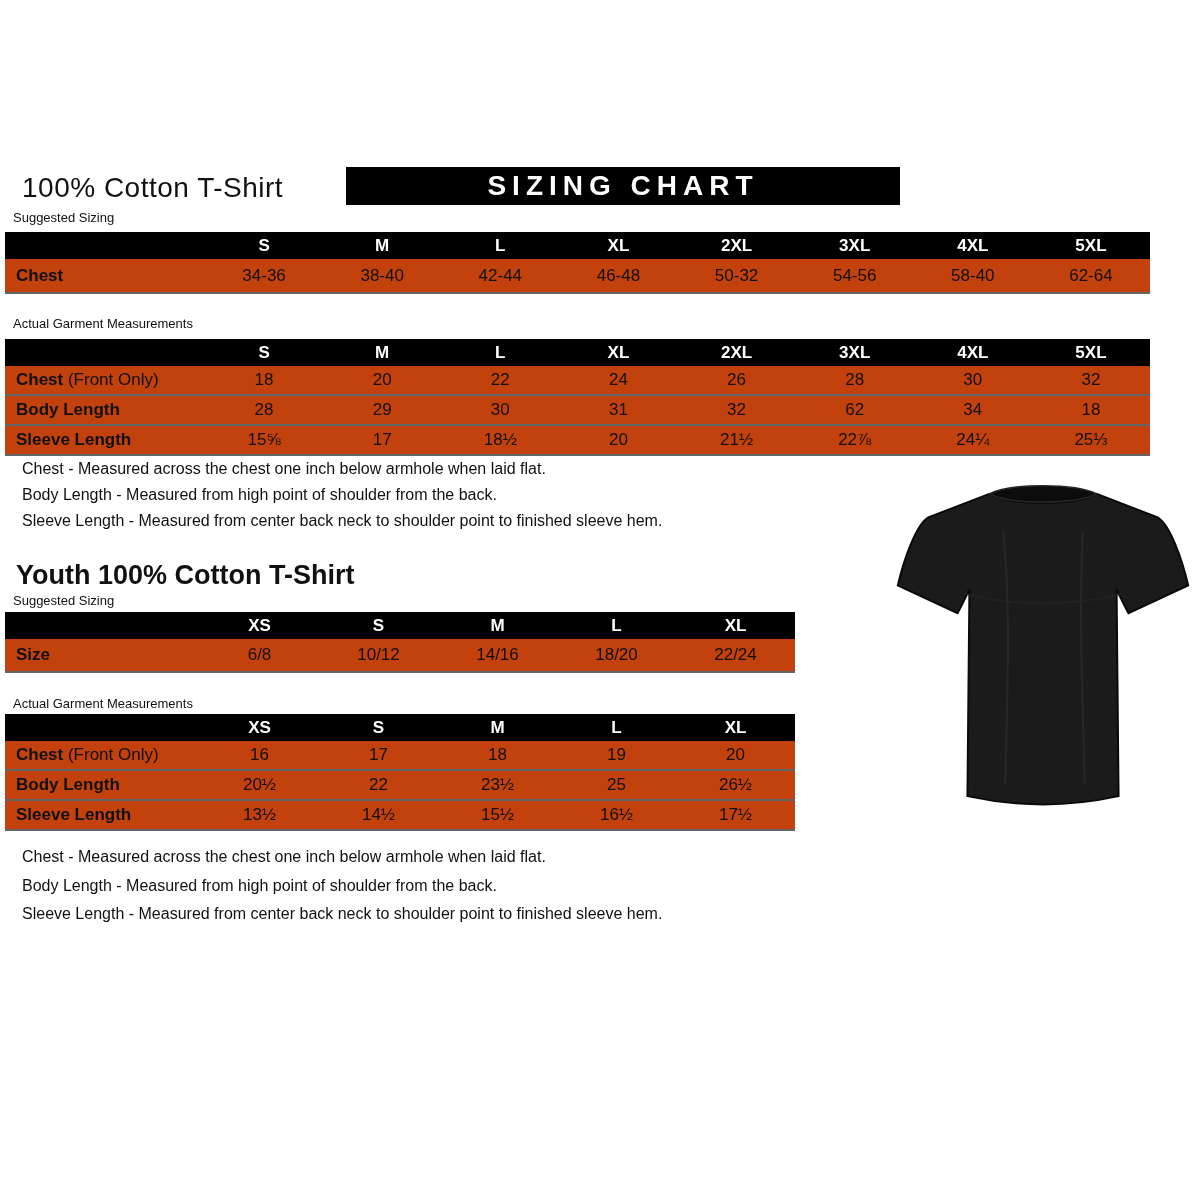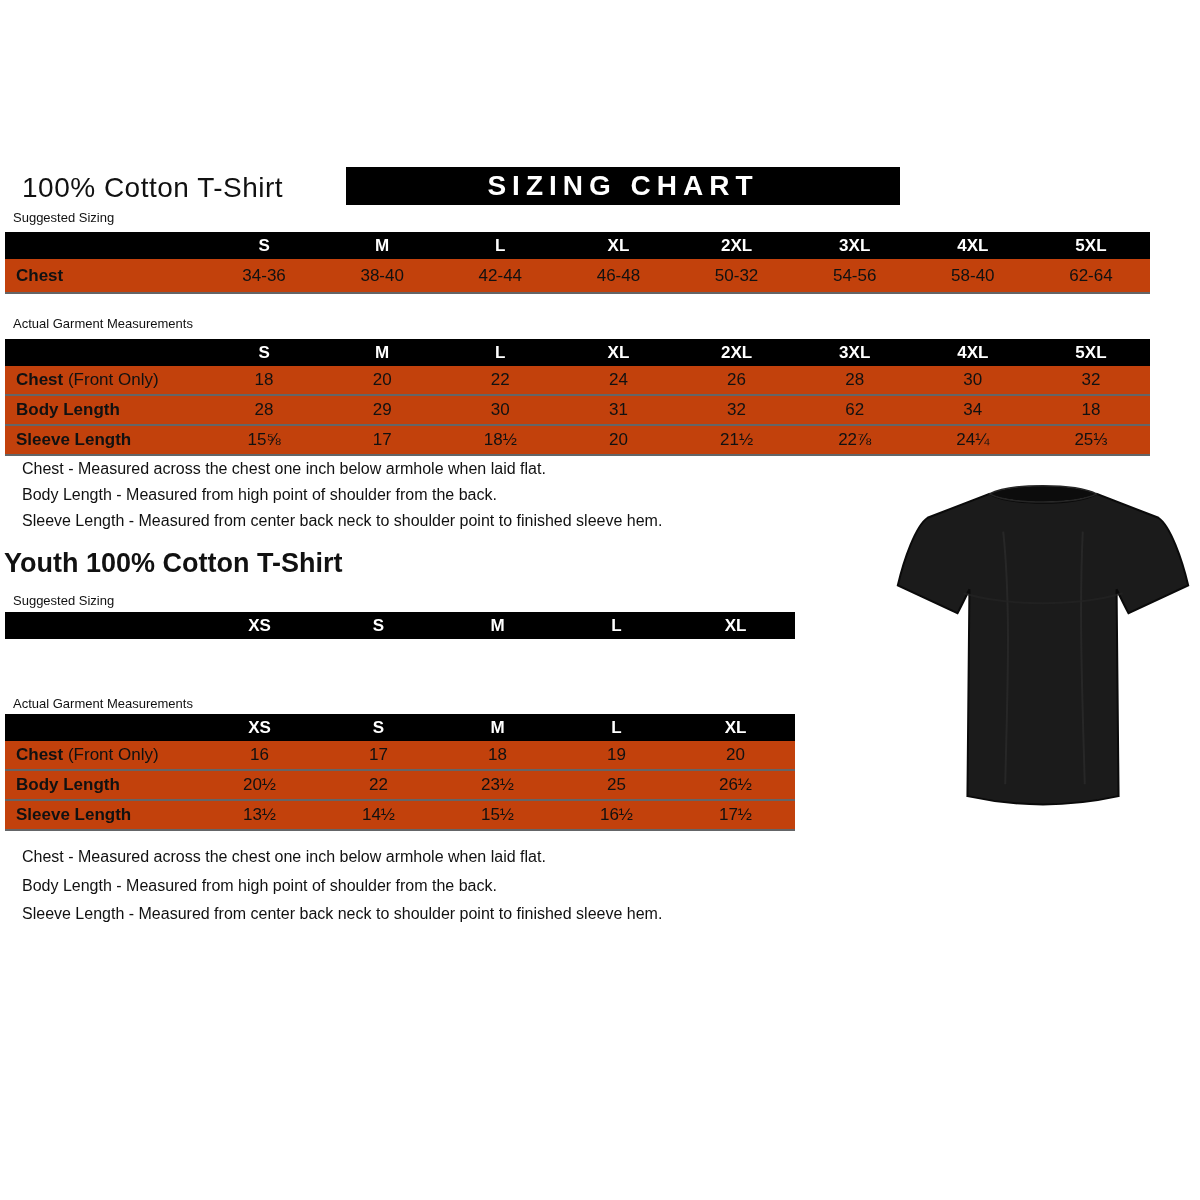--- a/index.html
+++ b/index.html
@@ -20,21 +20,21 @@
   .hdr{display:flex;align-items:center;background:#000;color:#fff;font-weight:700;font-size:17px;height:27px;}
   .row{display:flex;align-items:center;font-size:17px;border-bottom:2px solid #646567;background:#c2410c;}
   .h33{height:33px;} .h32{height:32px;} .h28{height:28px;align-items:center;}
   .lab{width:200px;padding-left:11px;box-sizing:border-box;white-space:nowrap;}
   .tbl.y .lab{width:195px;}
   .col{flex:1;text-align:center;}
   .b{font-weight:700;}
   .notes{position:absolute;left:14px;font-size:16px;margin-left:8px;}
   .notes div{line-height:26px;}
   .notes.yn div{line-height:28.5px;}
-  .youth-title{position:absolute;left:4px;top:548px;margin:0;font-size:27px;font-weight:700;}
+  .youth-title{position:absolute;left:4px;top:548px;margin:12px;font-size:27px;font-weight:700;}
   .shirt{position:absolute;left:893px;top:468px;width:300px;height:348px;}
 </style>
 </head>
 <body>
 
 <div class="sheet">
 
   <h1 class="title">100% Cotton T-Shirt</h1>
   <div class="banner">SIZING CHART</div>
 
@@ -123,20 +123,28 @@
   <div class="section-label" style="top:593px">Suggested Sizing</div>
   <div class="tbl y" style="top:612px">
     <div class="hdr">
       <div class="lab"></div>
       <div class="col">XS</div>
       <div class="col">S</div>
       <div class="col">M</div>
       <div class="col">L</div>
       <div class="col">XL</div>
     </div>
+    <div class="row h32">
+      <div class="lab"><span class="b">Size</span><span></span></div>
+      <div class="col">6/8</div>
+      <div class="col">10/12</div>
+      <div class="col">14/16</div>
+      <div class="col">18/20</div>
+      <div class="col">22/24</div>
+    </div>
   </div>
 
   <div class="section-label" style="top:696px">Actual Garment Measurements</div>
   <div class="tbl y" style="top:714px">
     <div class="hdr">
       <div class="lab"></div>
       <div class="col">XS</div>
       <div class="col">S</div>
       <div class="col">M</div>
       <div class="col">L</div>

